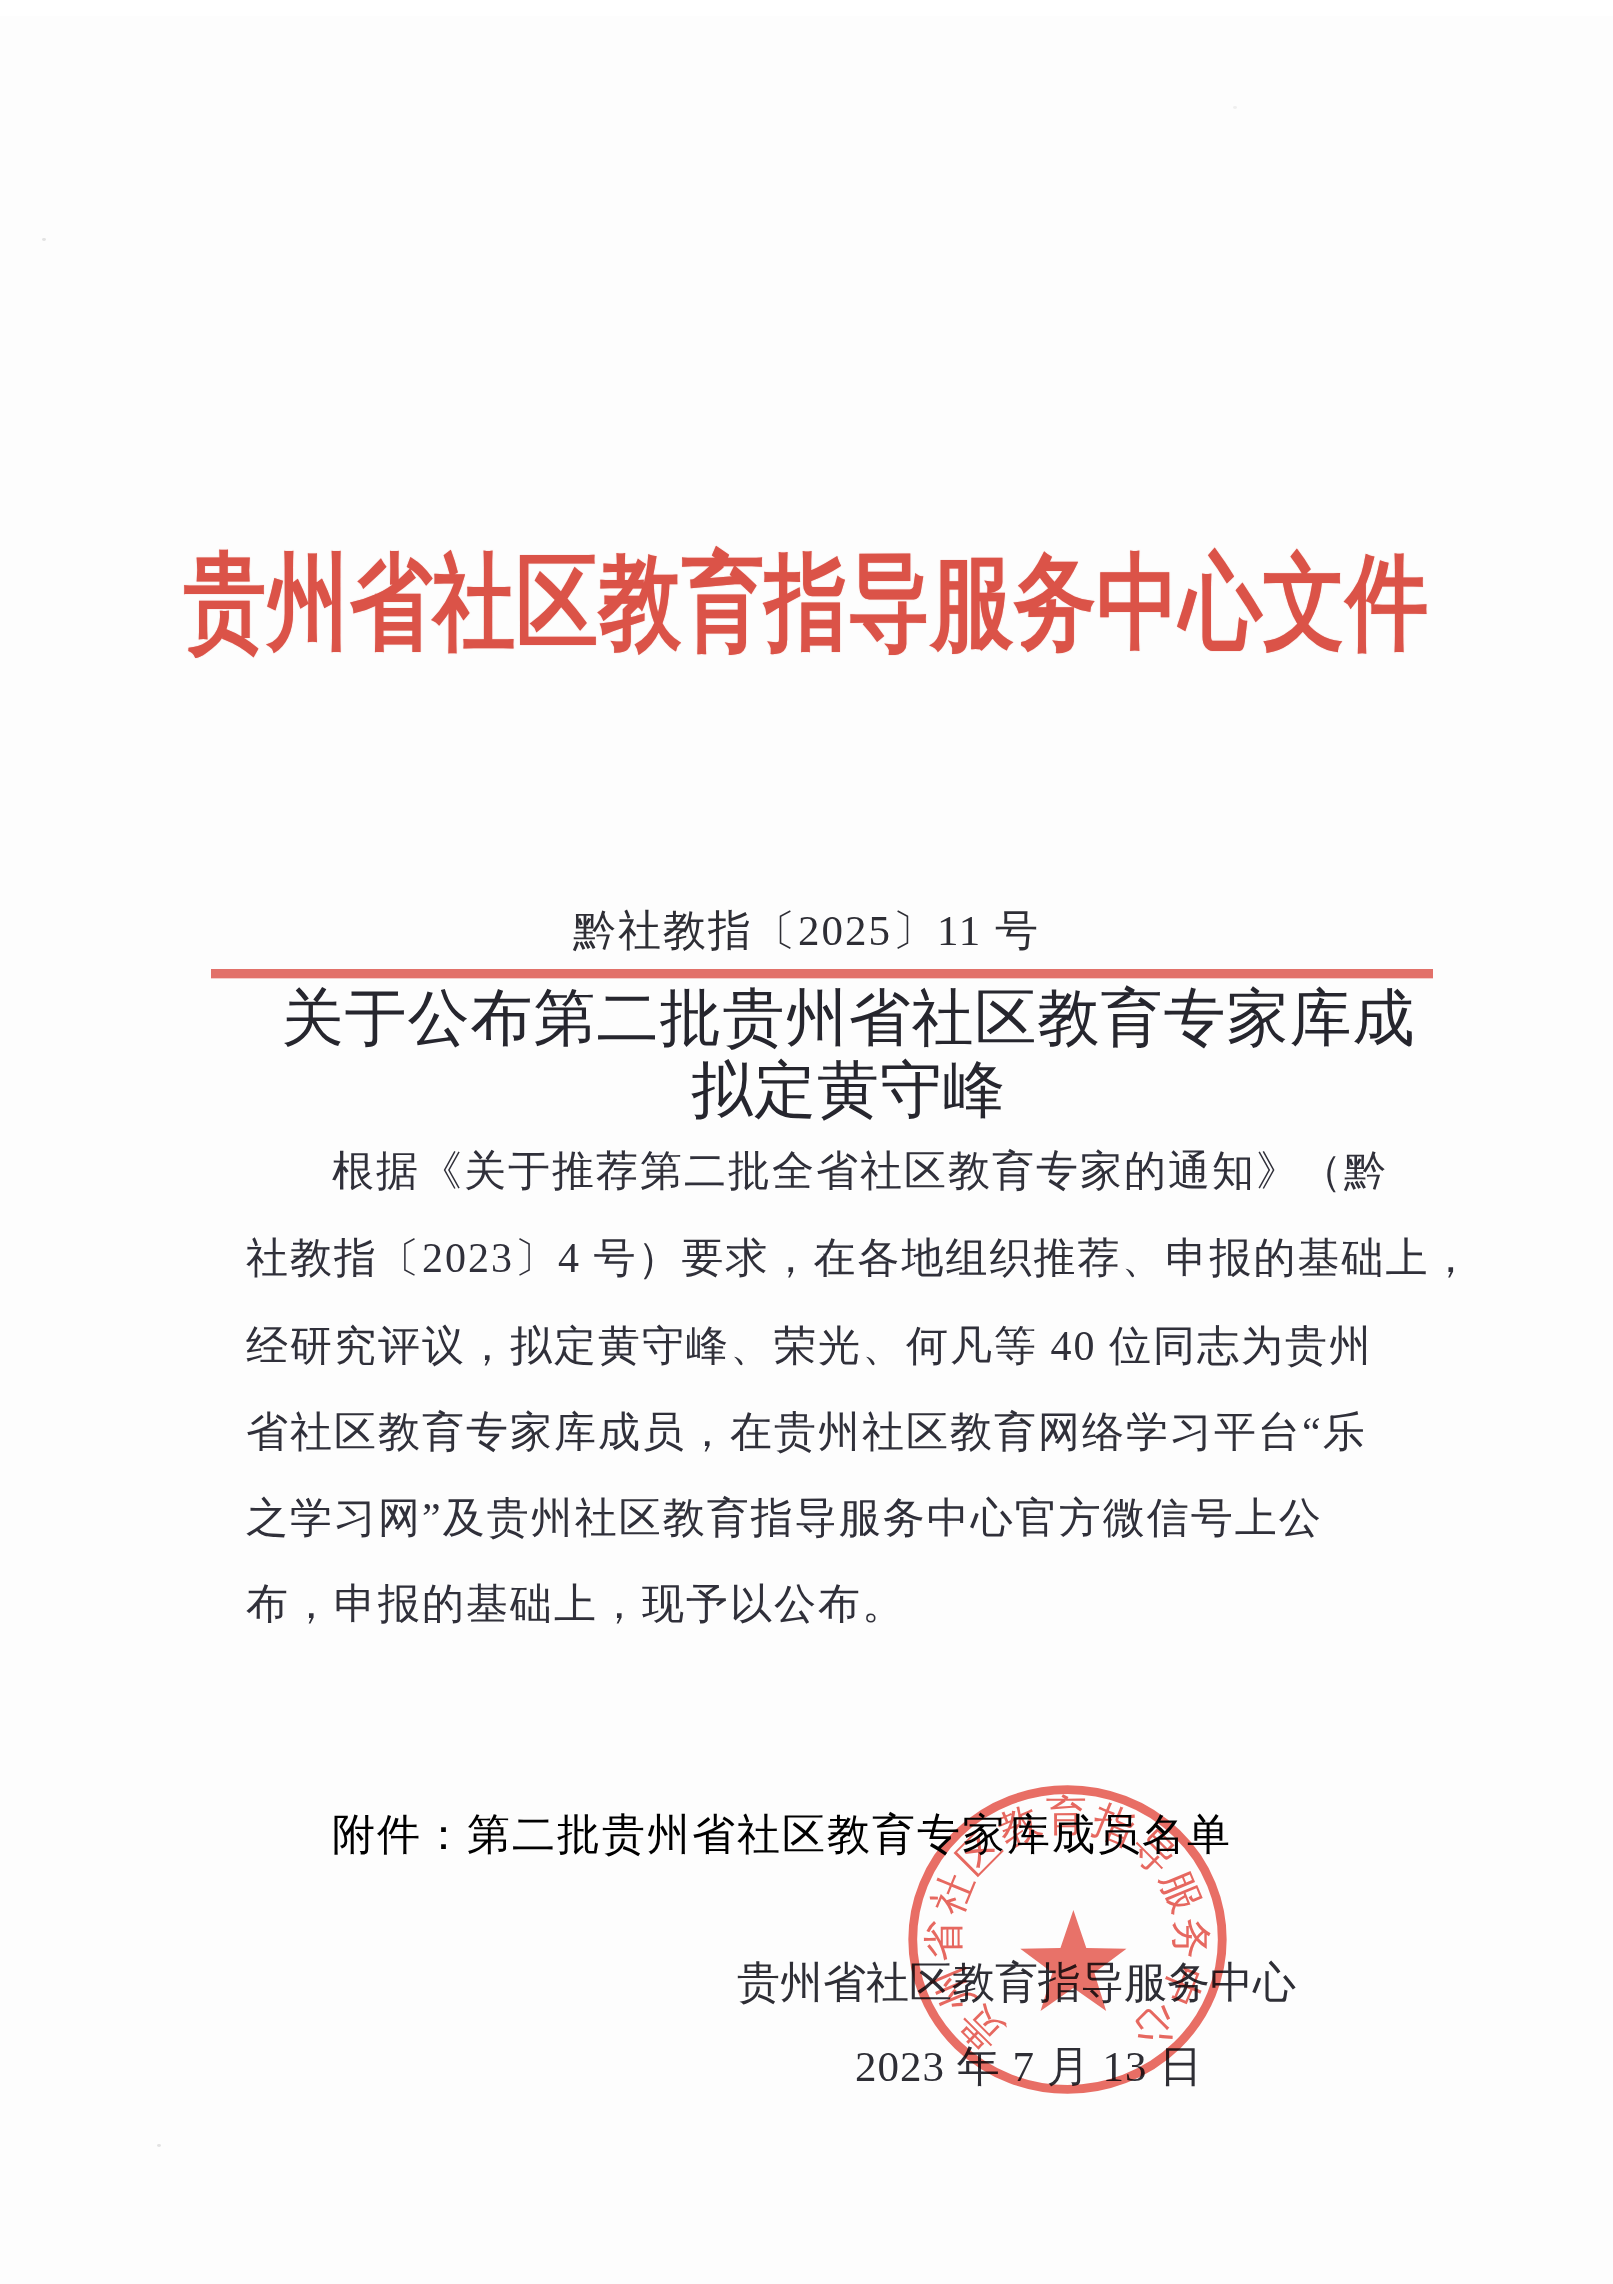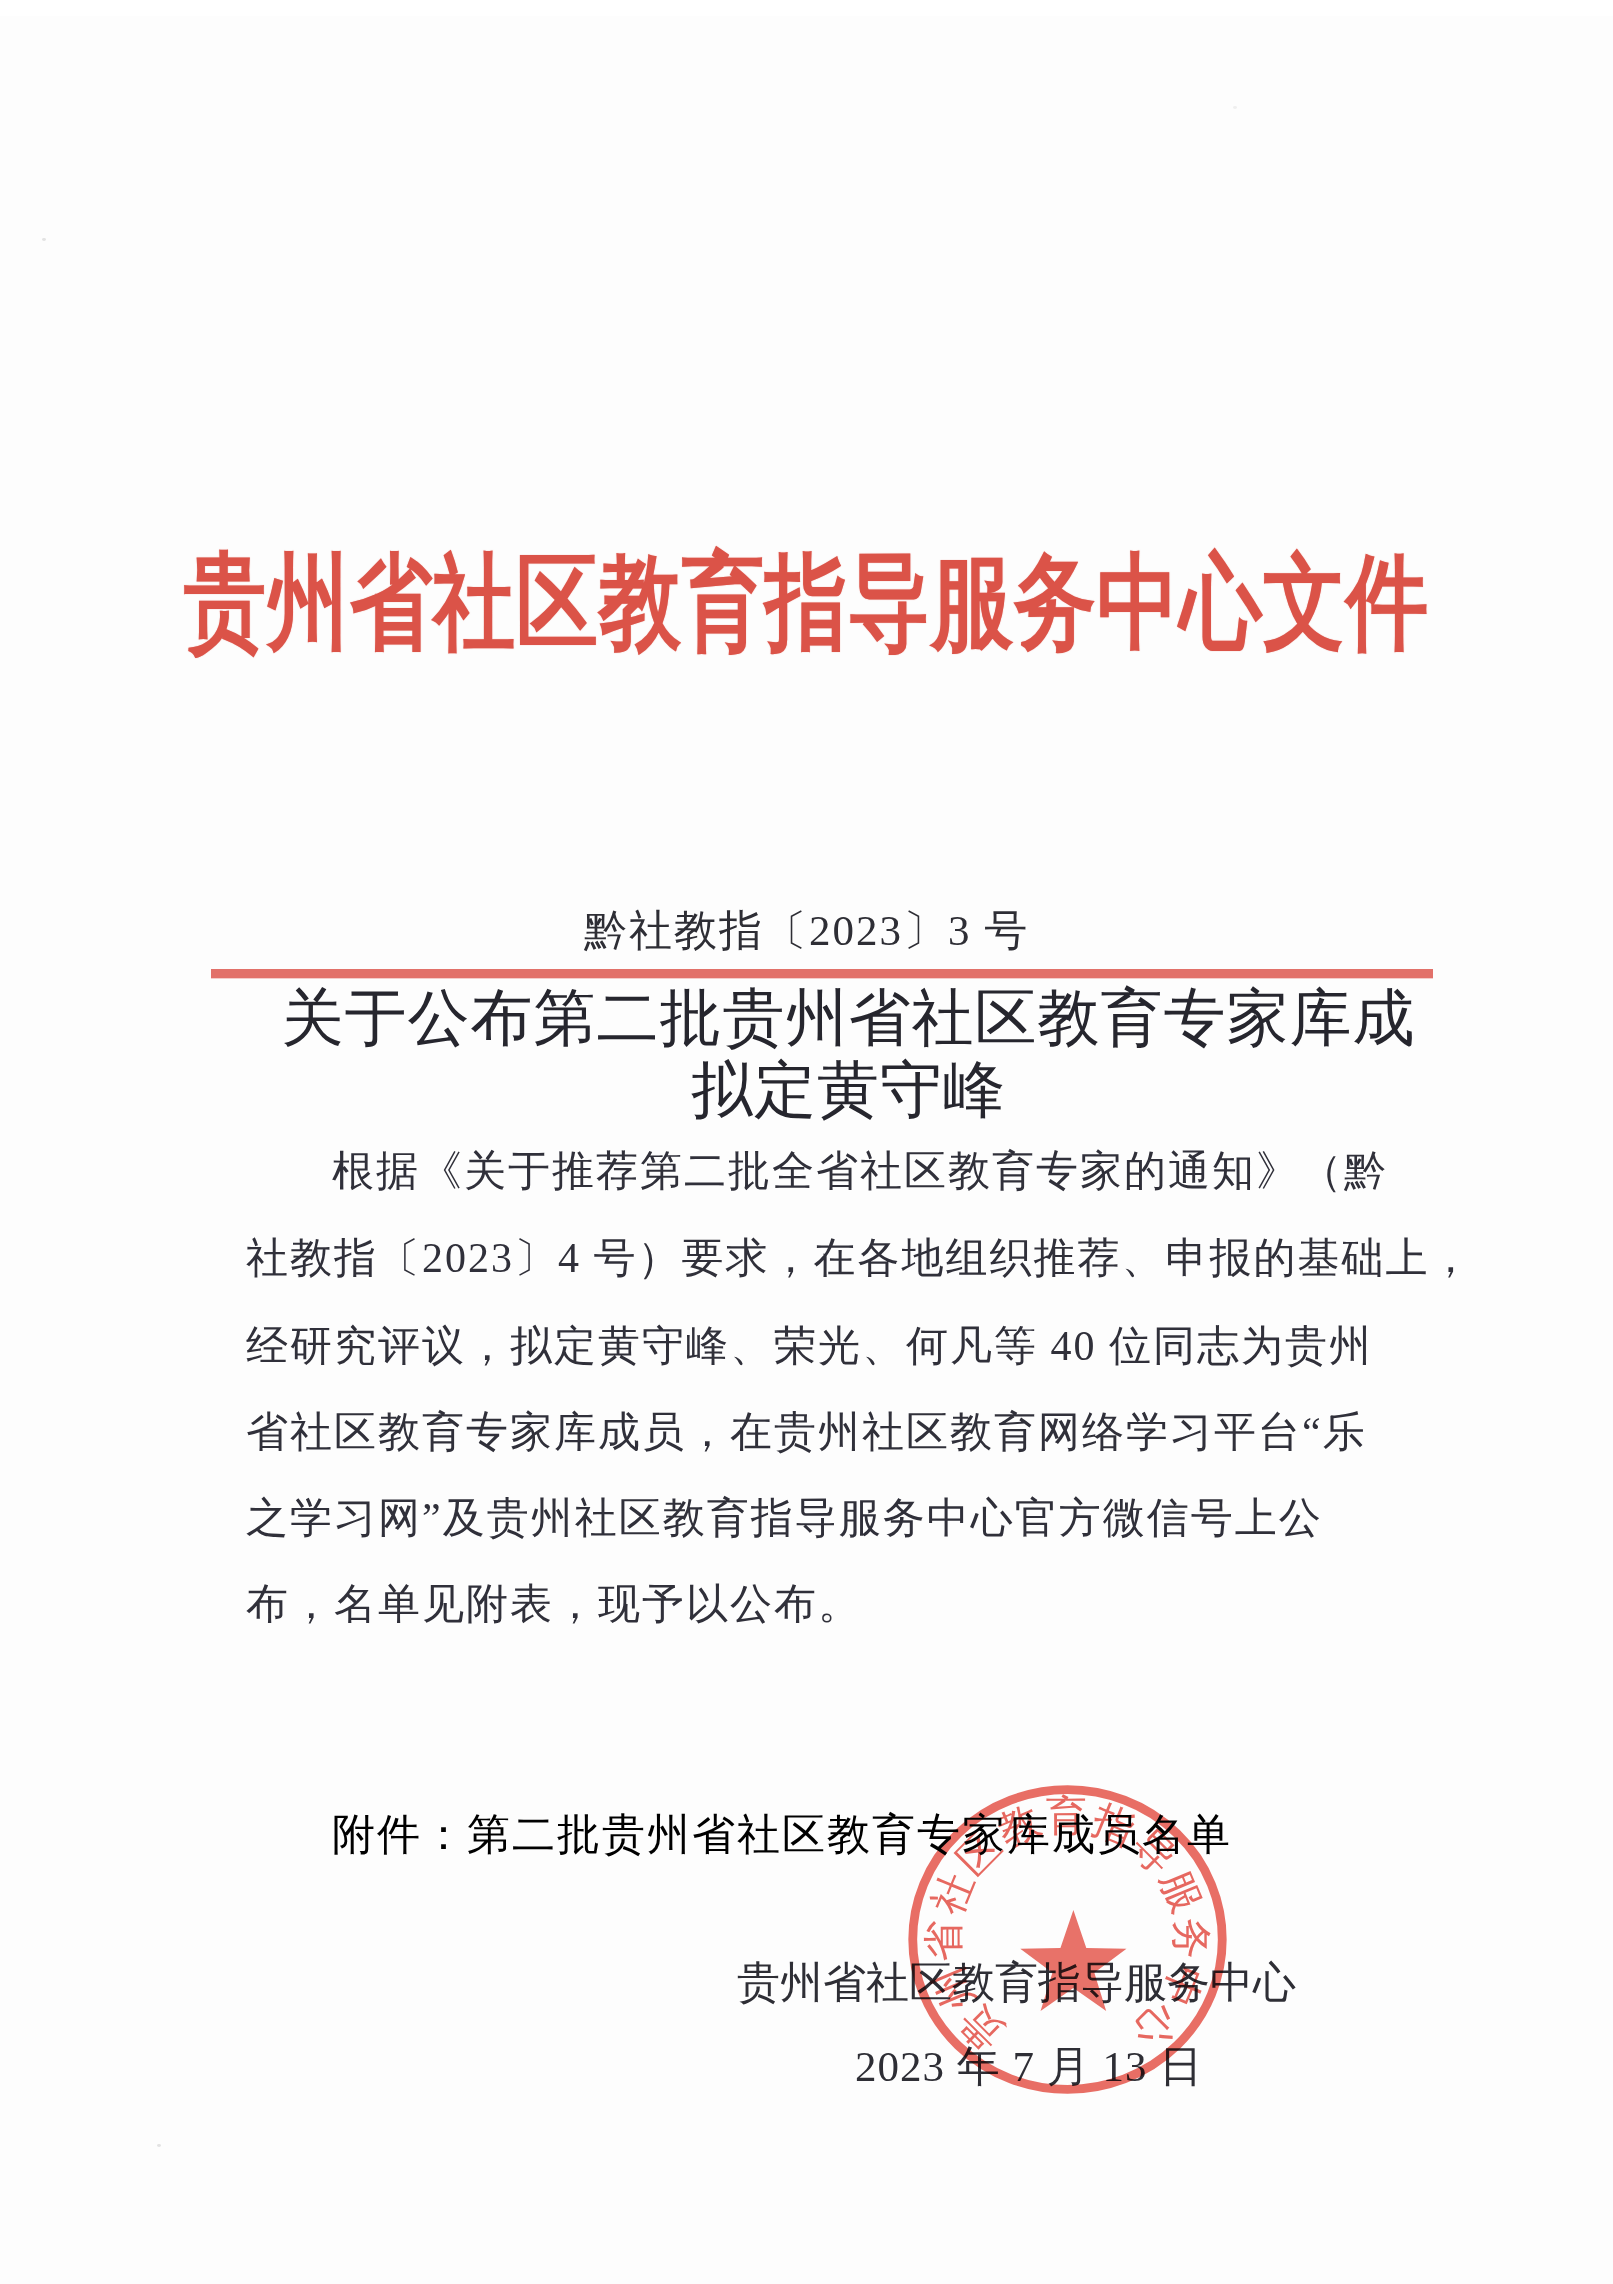--- a/index.html
+++ b/index.html
@@ -148,33 +148,33 @@
 </style>
 </head>
 <body>
 
 <div class="page">
 
   <div class="letterhead">
     <span class="stretch">贵州省社区教育指导服务中心文件</span>
   </div>
 
-  <div class="doc-number">黔社教指〔2023〕3 号</div>
+  <div class="doc-number">黔社教指〔2025〕11 号</div>
 
   <div class="red-line"></div>
 
   <div class="doc-title-line l1">关于公布第二批贵州省社区教育专家库成</div>
   <div class="doc-title-line l2">拟定黄守峰</div>
 
   <div class="body-line i0">根据《关于推荐第二批全省社区教育专家的通知》（黔</div>
   <div class="body-line i1">社教指〔2023〕4 号）要求，在各地组织推荐、申报的基础上，</div>
   <div class="body-line i2">经研究评议，拟定黄守峰、荣光、何凡等 40 位同志为贵州</div>
   <div class="body-line i3">省社区教育专家库成员，在贵州社区教育网络学习平台“乐</div>
   <div class="body-line i4">之学习网”及贵州社区教育指导服务中心官方微信号上公</div>
-  <div class="body-line i5">布，名单见附表，现予以公布。</div>
+  <div class="body-line i5">布，申报的基础上，现予以公布。</div>
 
   <div class="attachment">附件：第二批贵州省社区教育专家库成员名单</div>
 
   <div class="signature">贵州省社区教育指导服务中心</div>
 
   <div class="date">2023 年 7 月 13 日</div>
 
   <div class="seal">
     <svg viewBox="0 0 340 340" xmlns="http://www.w3.org/2000/svg">
 

